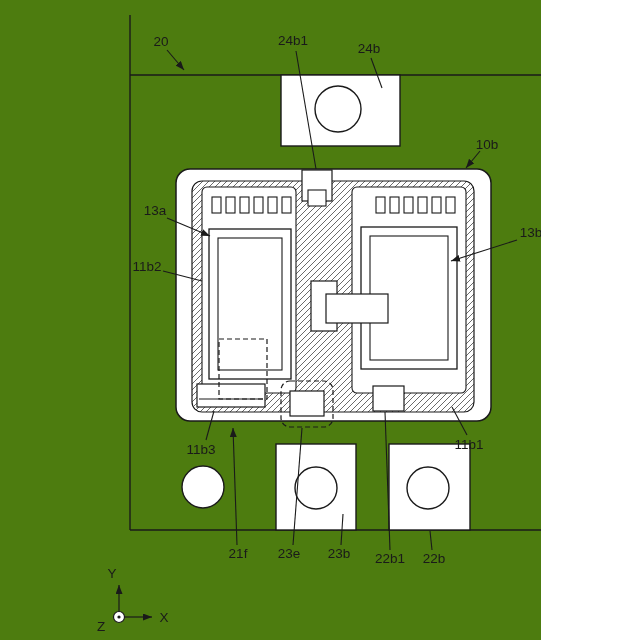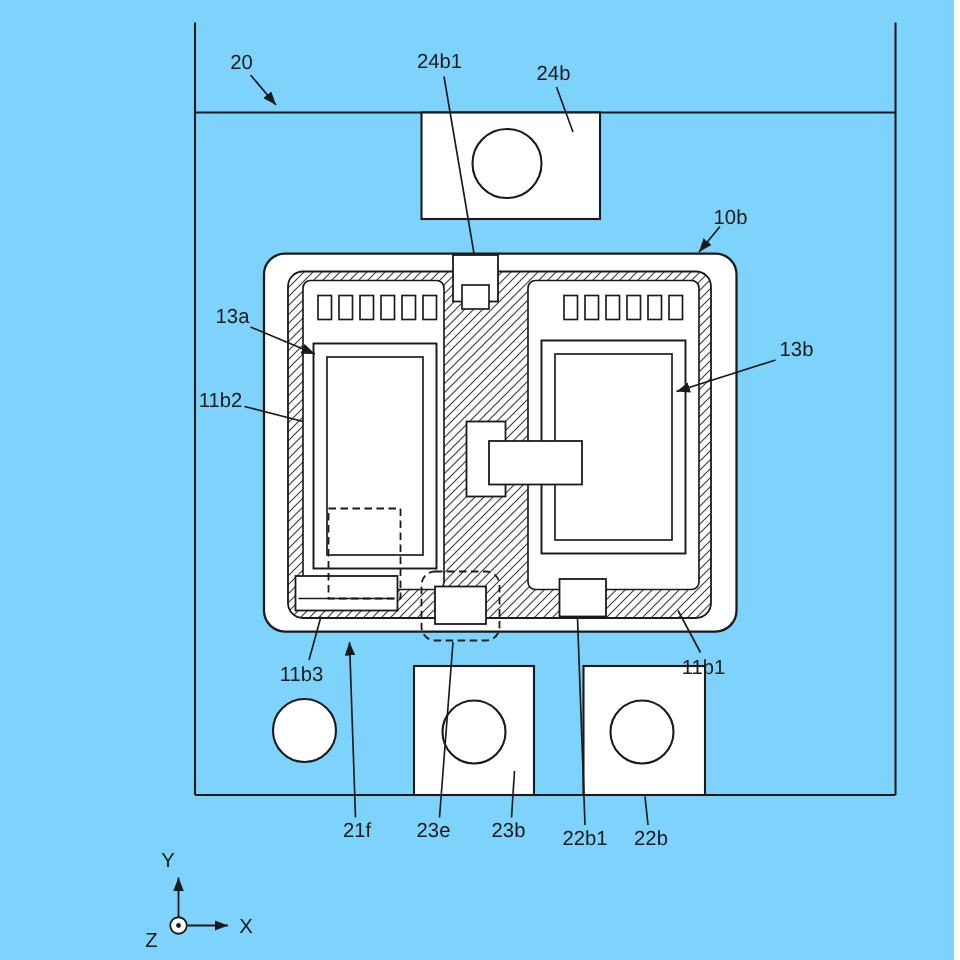--- a/index.html
+++ b/index.html
@@ -1,20 +1,20 @@
 <!DOCTYPE html>
 <html><head>
 <meta charset="utf-8">
 <style>
   html, body { margin: 0; padding: 0; background: #ffffff; }
   .stage {
     position: relative;
-    width: 636px;
+    width: 541px;
     height: 640px;
-    background: #7dd3fc;
+    background: #4d7c0f;
     overflow: hidden;
     font-family: "Liberation Sans", sans-serif;
   }
   svg { display: block; }
   svg text {
     font-family: "Liberation Sans", sans-serif;
     font-size: 13.5px;
     fill: #1a1a1a;
   }
 </style>

